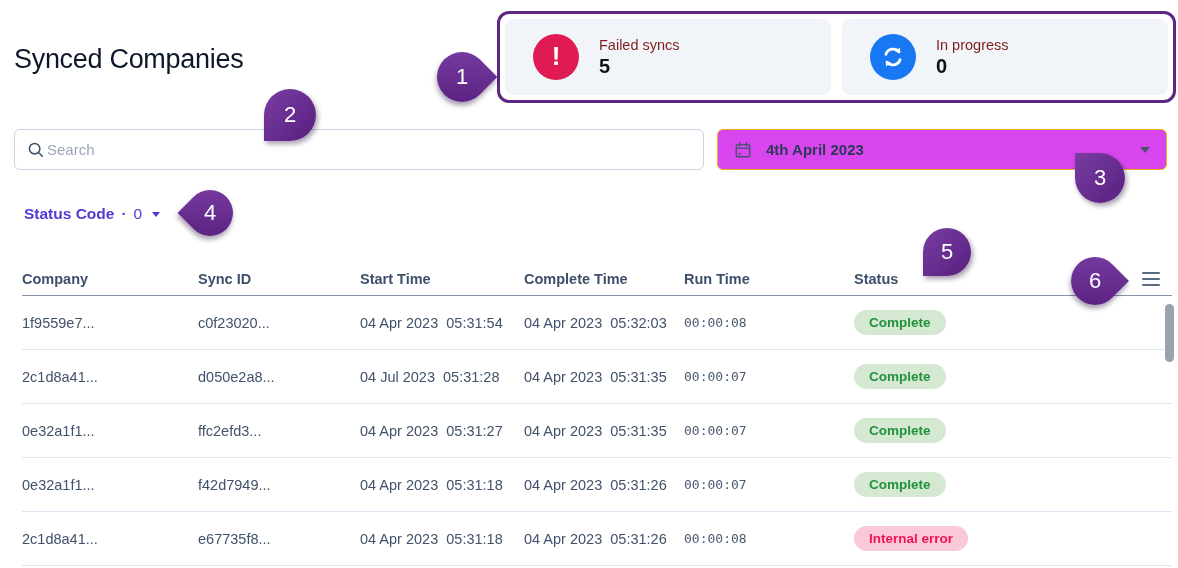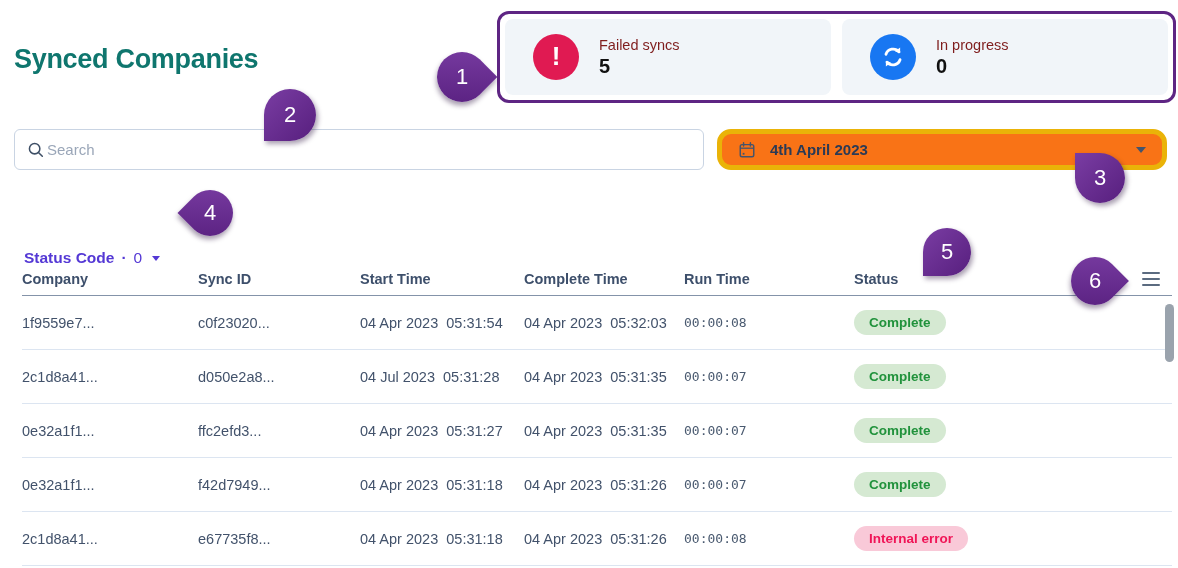--- a/index.html
+++ b/index.html
@@ -5,21 +5,21 @@
   * { margin:0; padding:0; box-sizing:border-box; }
   html,body { background:#fff; }
   .screen {
     position:relative; width:1178px; height:568px; background:#ffffff;
     font-family:"Liberation Sans", sans-serif; overflow:hidden;
   }
 
   
   .page-title {
     position:absolute; left:14px; top:44px;
-    font-size:27px; font-weight:700; color:#0f766e; letter-spacing:-0.3px;
+    font-size:27px; font-weight:400; color:#0f172a; letter-spacing:-0.3px;
   }
 
   
   .stats-outline {
     position:absolute; left:497px; top:11px; width:679px; height:92px;
     border:3px solid #5e2583; border-radius:12px;
   }
   .stats-row {
     position:absolute; left:505px; top:19px; width:663px; height:76px;
     display:flex; gap:11px;
@@ -48,33 +48,33 @@
   }
   .search-box input {
     border:none; outline:none; flex:1; font-size:15px;
     font-family:"Liberation Sans", sans-serif; color:#3c4a63;
   }
   .search-box input::placeholder { color:#9aa6b8; }
 
   
   .date-box {
     position:absolute; left:717px; top:129px; width:450px; height:41px;
-    border:5px solid #eab308; border-radius:14px; background:#f97316;
+    border:1px solid #eab308; border-radius:6px; background:#d946ef;
     display:flex; align-items:center; padding:0 16px; gap:14px; cursor:pointer;
   }
   .date-value { font-size:15px; color:#2b3a55; font-weight:600; flex:1; }
   .caret-down {
     width:0; height:0; border-left:5px solid transparent; border-right:5px solid transparent;
     border-top:6px solid #44546d;
   }
 
   
   .status-filter {
     position:absolute; left:24px; top:205px; display:flex; align-items:center; gap:7px;
-    color:#5438d5; font-size:15.5px; cursor:pointer;margin-top:44px;
+    color:#5438d5; font-size:15.5px; cursor:pointer;
   }
   .status-filter .f-label { font-weight:800; }
   .status-filter .f-sep { font-weight:800; }
   .status-filter .f-count { font-weight:400; }
   .status-filter .caret-down { border-top-color:#5438d5; border-left-width:4.5px; border-right-width:4.5px; border-top-width:5.5px; margin-left:3px; }
 
   
   .table { position:absolute; left:22px; top:262px; width:1150px; }
   .t-row {
     display:grid; grid-template-columns:176px 162px 164px 160px 170px auto;

